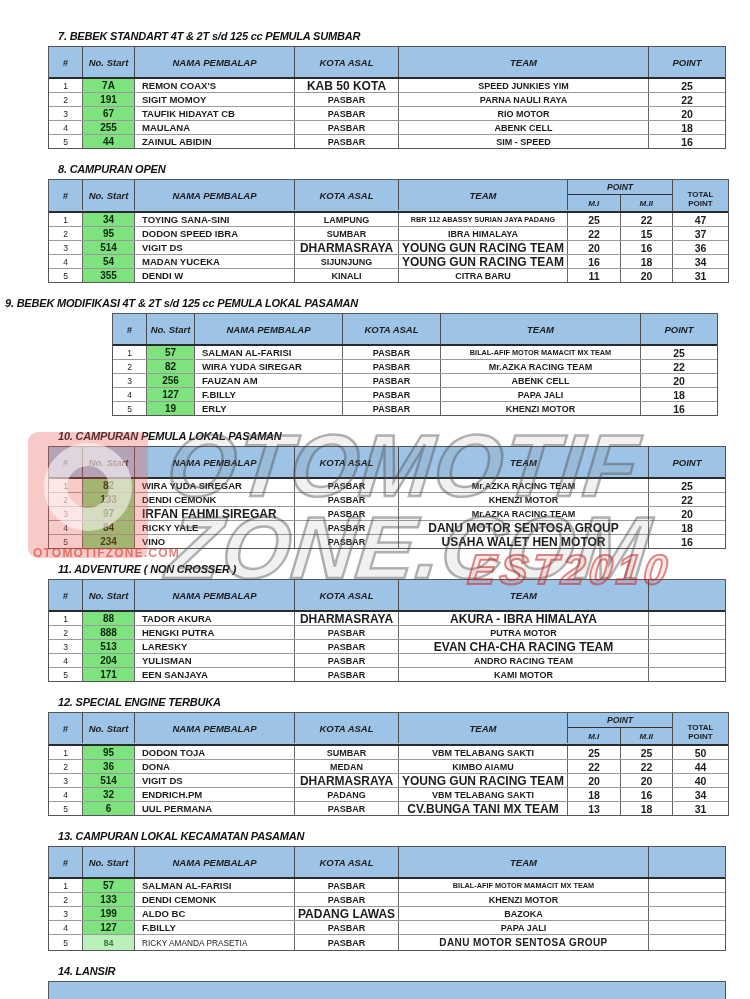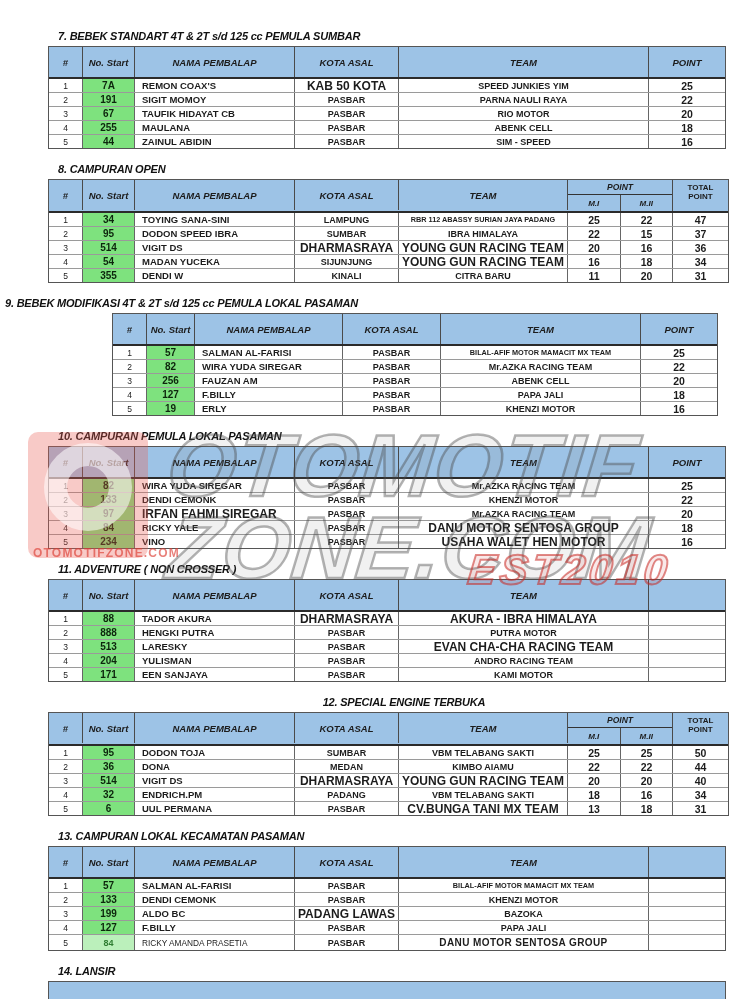--- a/index.html
+++ b/index.html
@@ -36,21 +36,21 @@
   
   .layout-double .w-rank{width:34px}.layout-double .w-no{width:52px}
   .layout-double .w-name{width:160px}.layout-double .w-city{width:104px}
   .layout-double .w-team{width:169px}
   .layout-double .w-mi{width:53px}.layout-double .w-mii{width:52px}.layout-double .w-total{width:55px}
   .pt-group{width:105px;box-sizing:border-box;border-right:1px solid #4a4a4a;display:flex;flex-direction:column;}
   .pt-top{height:14px;border-bottom:1px solid #333;display:flex;align-items:center;justify-content:center;
           font-style:italic;font-weight:bold;font-size:8.5px;}
   .pt-sub{display:flex;height:16px;}
   .pt-sub .hcell{height:16px;font-size:8px;}
-  .h-total{flex-direction:column;font-style:normal;font-size:8px;line-height:9px;padding-top:3px;
+  .h-total{flex-direction:column;font-style:normal;font-size:8px;line-height:9px;padding-top:10px;
            justify-content:flex-start;overflow:hidden;}
   
   .layout-lansir .hcell{height:36px;font-size:9px;margin-top:23px;}
   
   .row.alt{height:15px;}
   .row.alt .c-name{font-weight:400;font-size:8.3px;}
   .row.alt .c-team{font-weight:600;font-size:10px;letter-spacing:0.4px;}
   .row.alt .c-no{background:#BBF0BB;color:#2f7d32;font-size:9px;}
   
   .watermark{position:absolute;left:0;top:418px;width:750px;height:220px;z-index:5;
@@ -355,21 +355,21 @@
             <div class="cell c-rank w-rank">5</div>
             <div class="cell c-no w-no">171</div>
             <div class="cell c-name w-name">EEN SANJAYA</div>
             <div class="cell c-city w-city">PASBAR</div>
             <div class="cell c-team w-team">KAMI MOTOR</div>
             <div class="cell c-point w-point"></div>
           </div>
         </div>
       </div>
       <div class="section">
-        <div class="sec-title" style="margin-left: 58px; text-align: center;">12. SPECIAL ENGINE TERBUKA</div>
+        <div class="sec-title" style="margin-left: 58px;">12. SPECIAL ENGINE TERBUKA</div>
         <div class="rtable layout-double" style="margin-left: 48px; width: 681px;">
           <div class="hrow">
             <div class="hcell w-rank">#</div>
             <div class="hcell w-no">No. Start</div>
             <div class="hcell w-name">NAMA PEMBALAP</div>
             <div class="hcell w-city">KOTA ASAL</div>
             <div class="hcell w-team">TEAM</div>
             <div class="pt-group">
               <div class="pt-top">POINT</div>
               <div class="pt-sub">

